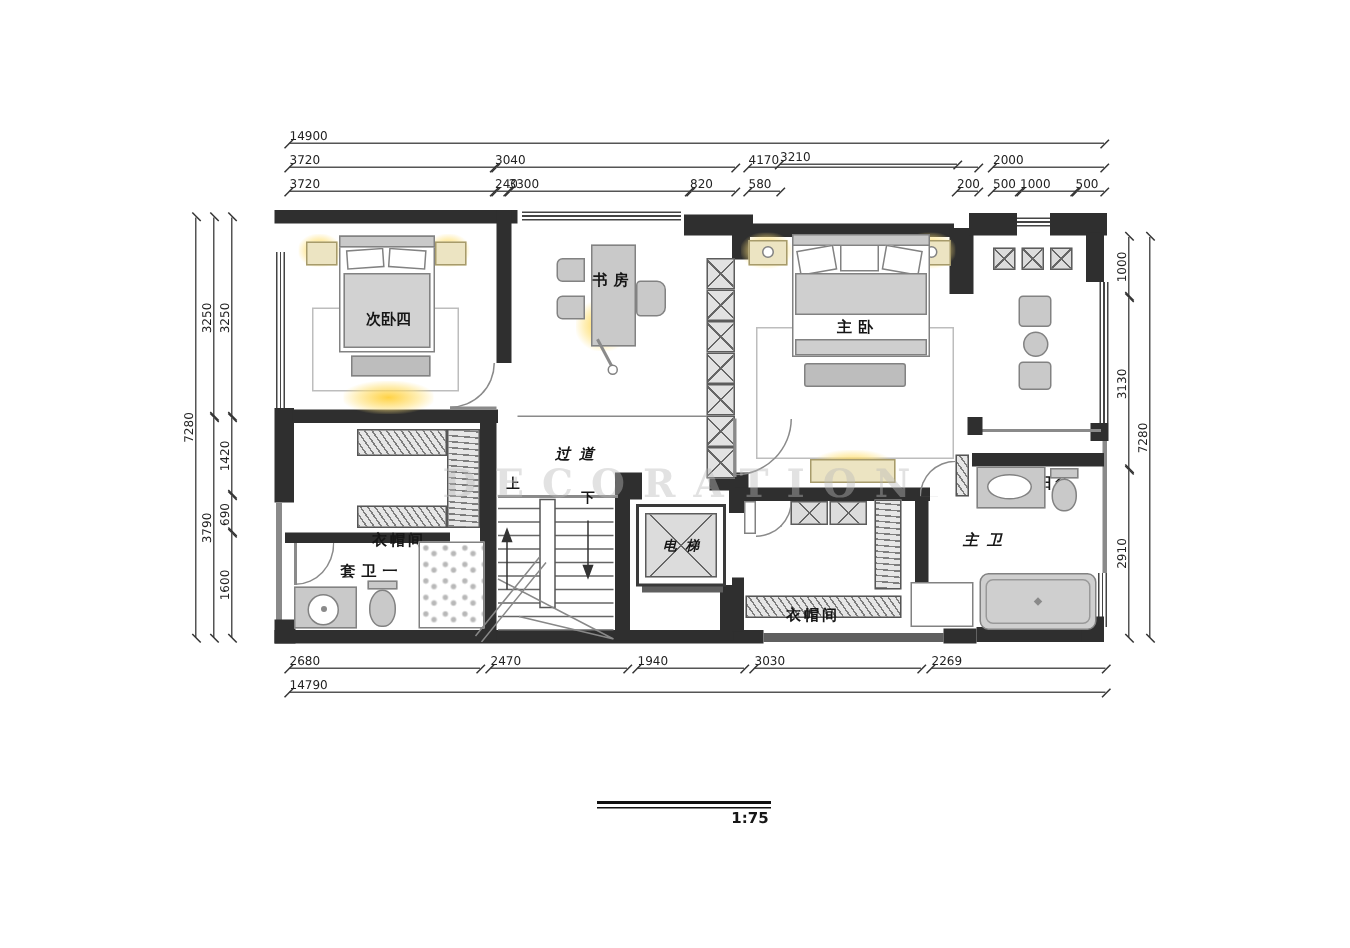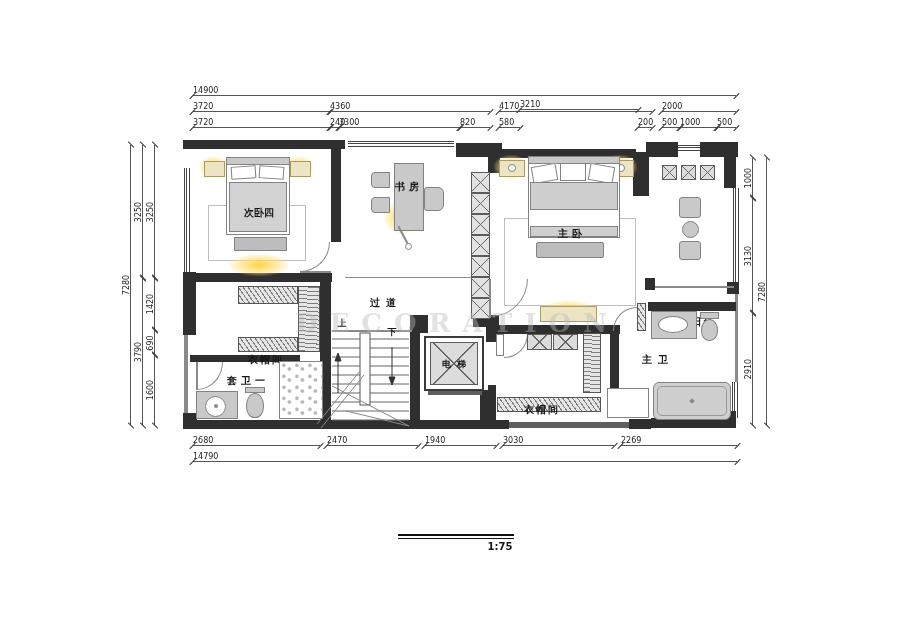--- a/index.html
+++ b/index.html
@@ -16,21 +16,21 @@
   .rug{position:absolute;border:1px solid #bdbdbd;box-sizing:border-box;}
   .hatch{position:absolute;background:#e6e6e6 repeating-linear-gradient(55deg,#7d7d7d 0 1px,transparent 1px 4px);border:1px solid #555;box-sizing:border-box;}
   .xbox{position:absolute;border:1px solid #5c5c5c;box-sizing:border-box;background:
     linear-gradient(45deg,transparent calc(50% - .5px),#666 calc(50% - .5px),#666 calc(50% + .5px),transparent calc(50% + .5px)),
     linear-gradient(-45deg,transparent calc(50% - .5px),#666 calc(50% - .5px),#666 calc(50% + .5px),transparent calc(50% + .5px)),#dcdcdc;}
   .xcell{border:1px solid #5c5c5c;box-sizing:border-box;flex:1;background:
     linear-gradient(45deg,transparent calc(50% - .5px),#666 calc(50% - .5px),#666 calc(50% + .5px),transparent calc(50% + .5px)),
     linear-gradient(-45deg,transparent calc(50% - .5px),#666 calc(50% - .5px),#666 calc(50% + .5px),transparent calc(50% + .5px)),#e2e2e2;}
   .glow{position:absolute;background:radial-gradient(ellipse at center,rgba(255,208,60,.95),rgba(255,225,120,.55) 48%,rgba(255,235,170,0) 75%);}
   .lbl{position:absolute;transform:translate(-50%,-50%);color:#161616;font-weight:bold;font-size:10px;white-space:nowrap;}
-  .sp2{letter-spacing:2px;margin-right:-2px;margin-top:40px;} .sp4{letter-spacing:4px;margin-right:-4px;} .sp6{letter-spacing:6px;margin-right:-6px;}
+  .sp2{letter-spacing:2px;margin-right:-2px;margin-top:40px;} .sp4{letter-spacing:4px;margin-right:-4px;} .sp6{letter-spacing:6px;margin-right:-6px;font-style:italic;}
   .arcTL,.arcTR,.arcBL,.arcBR{position:absolute;box-sizing:border-box;}
   .arcBR{border-right:1px solid #8a8a8a;border-bottom:1px solid #8a8a8a;border-bottom-right-radius:100%;}
   .arcTL{border-top:1px solid #8a8a8a;border-left:1px solid #8a8a8a;border-top-left-radius:100%;}
   .leaf{position:absolute;background:#8a8a8a;}
   .dim-h{position:absolute;border-top:1px solid #555;height:0;}
   .dim-h>span{position:absolute;left:0;right:0;top:-10px;text-align:left;font-size:8px;color:#222;white-space:nowrap;}
   .dim-h::before,.dim-h::after{content:"";position:absolute;top:-4px;width:1px;height:8px;background:#333;transform:rotate(45deg);}
   .dim-h::before{left:-1px;} .dim-h::after{right:-1px;}
   .dim-v{position:absolute;border-left:1px solid #555;width:0;}
   .dim-v>span{position:absolute;top:50%;left:-5px;transform:translate(-50%,-50%) rotate(-90deg);font-size:8px;color:#222;white-space:nowrap;}
@@ -44,21 +44,21 @@
 
 <div class="abs" style="left:0;top:0;width:900px;height:632px">
 
   <div class="dim-h" style="left:193px;top:95px;width:543px">
       <span>14900</span>
     </div>
   <div class="dim-h" style="left:193px;top:111px;width:137px">
       <span>3720</span>
     </div>
   <div class="dim-h" style="left:330px;top:111px;width:160px">
-      <span>4360</span>
+      <span>3040</span>
     </div>
   <div class="dim-h" style="left:499px;top:111px;width:153px">
       <span>4170</span>
     </div>
   <div class="dim-h" style="left:662px;top:111px;width:74px">
       <span>2000</span>
     </div>
   <div class="dim-h" style="left:193px;top:127px;width:137px">
       <span>3720</span>
     </div>
@@ -233,21 +233,21 @@
   <div class="wfurn" style="left:617px;top:164px;width:8px;height:8px;border-radius:50%"></div>
   <div class="rug" style="left:504px;top:218px;width:132px;height:88px"></div>
   <div class="wfurn" style="left:528px;top:156px;width:92px;height:82px"></div>
   <div class="furn" style="left:528px;top:156px;width:92px;height:8px"></div>
   <div class="wfurn" style="left:532px;top:165px;width:25px;height:17px;transform:rotate(-10deg)"></div>
   <div class="wfurn" style="left:560px;top:163px;width:26px;height:18px"></div>
   <div class="wfurn" style="left:589px;top:165px;width:25px;height:17px;transform:rotate(10deg)"></div>
   <div class="furn" style="left:530px;top:182px;width:88px;height:28px;background:#cfcfcf"></div>
   <div class="furn" style="left:530px;top:226px;width:88px;height:11px;background:#cfcfcf"></div>
   <div class="furn" style="left:536px;top:242px;width:68px;height:16px;background:#bdbdbd;border-radius:2px"></div>
-  <div class="lbl sp4" style="left:572px;top:234px">主卧</div>
+  <div class="lbl sp4" style="left:572px;top:218px">主卧</div>
   <div class="glow" style="left:541px;top:300px;width:55px;height:22px"></div>
   <div class="cream" style="left:540px;top:306px;width:57px;height:16px"></div>
   <div class="leaf" style="left:489px;top:279px;width:2px;height:39px"></div>
   <div class="arcBR" style="left:490px;top:279px;width:38px;height:38px"></div>
 
   <div class="xbox" style="left:662px;top:165px;width:15px;height:15px"></div>
   <div class="xbox" style="left:681px;top:165px;width:15px;height:15px"></div>
   <div class="xbox" style="left:700px;top:165px;width:15px;height:15px"></div>
   <div class="furn" style="left:679px;top:197px;width:22px;height:21px;border-radius:3px"></div>
   <div class="furn" style="left:682px;top:221px;width:17px;height:17px;border-radius:50%"></div>

